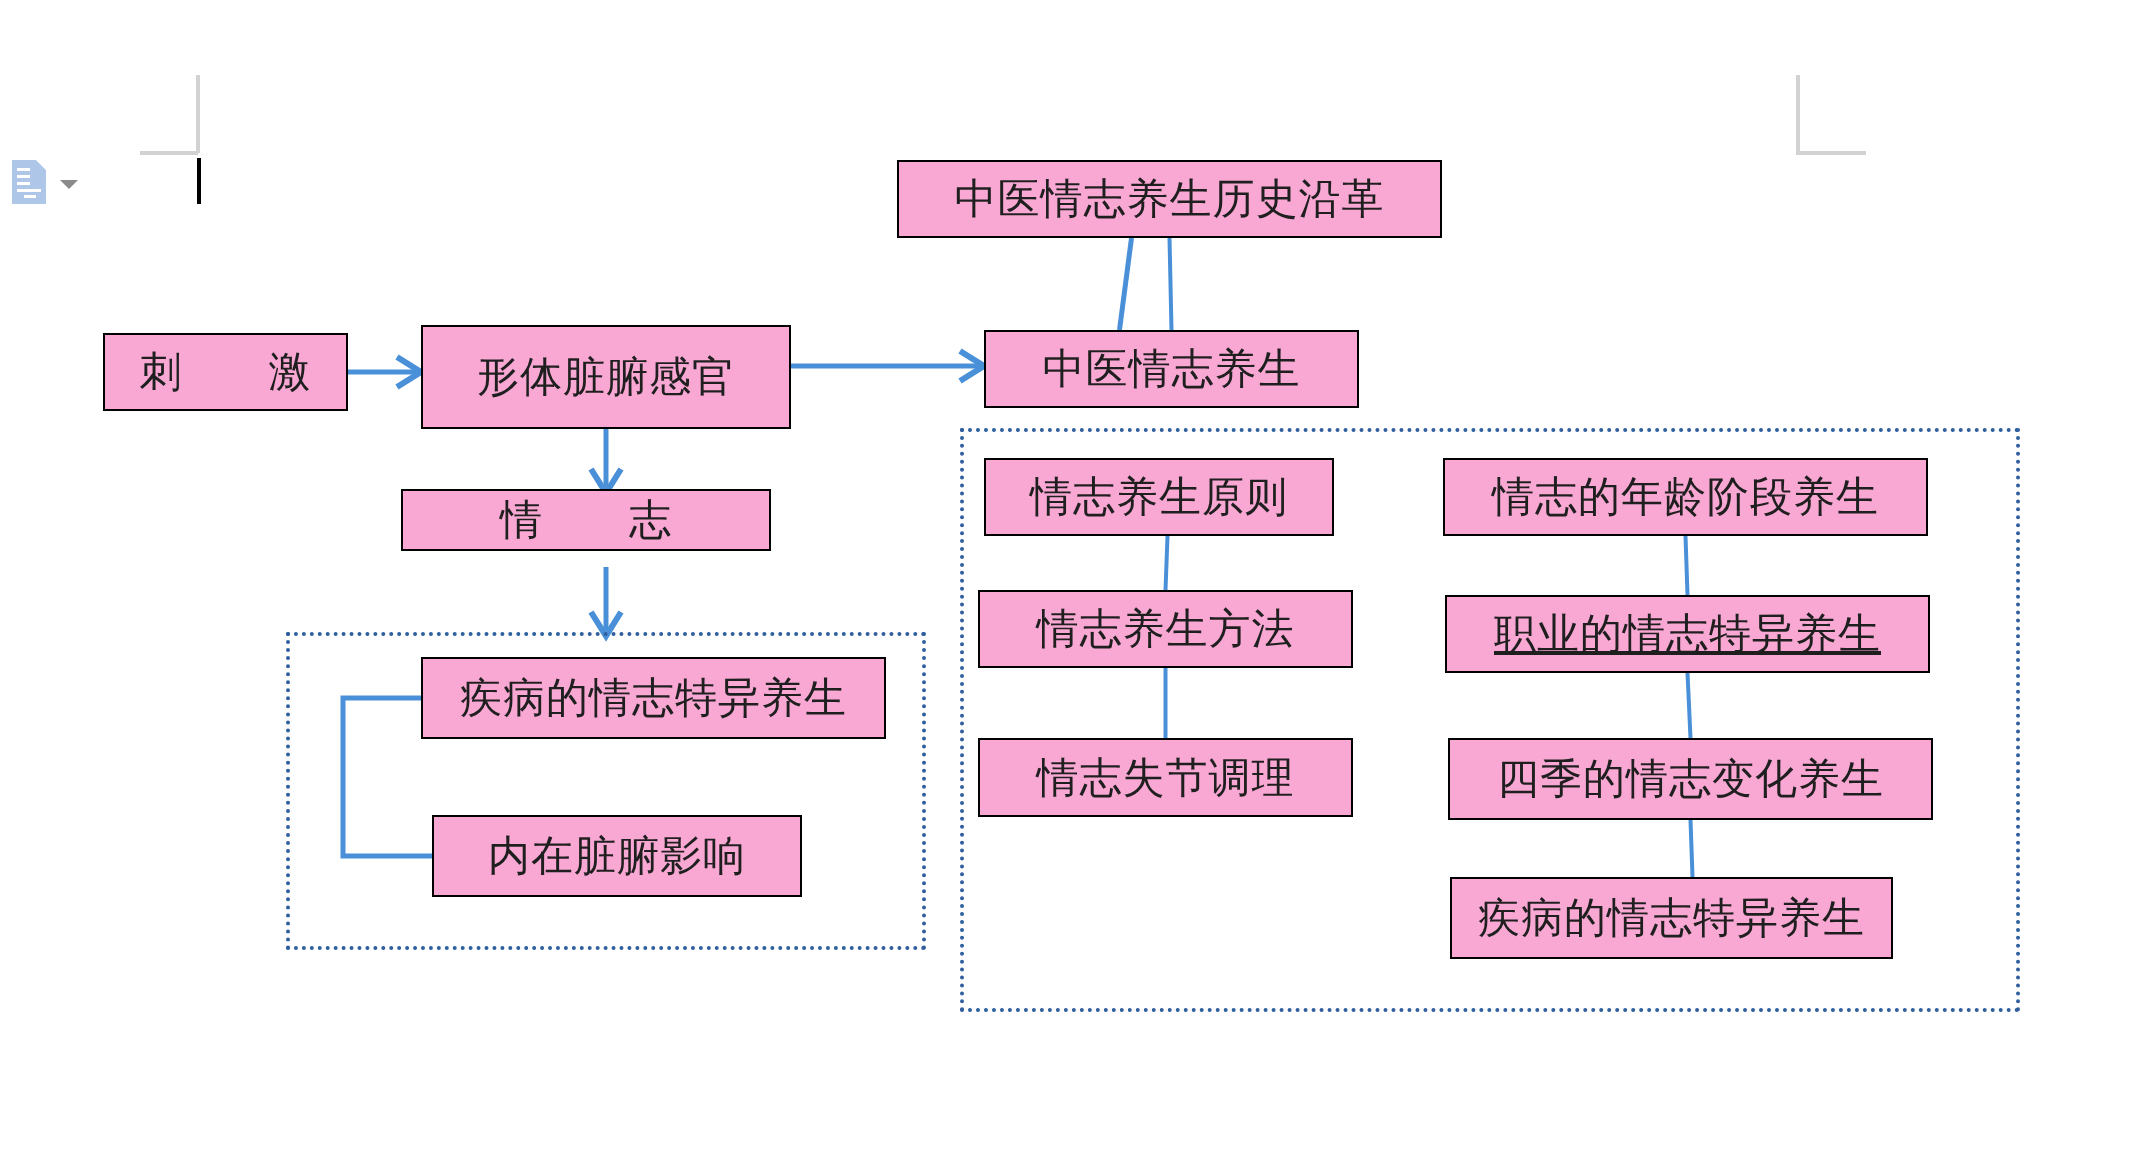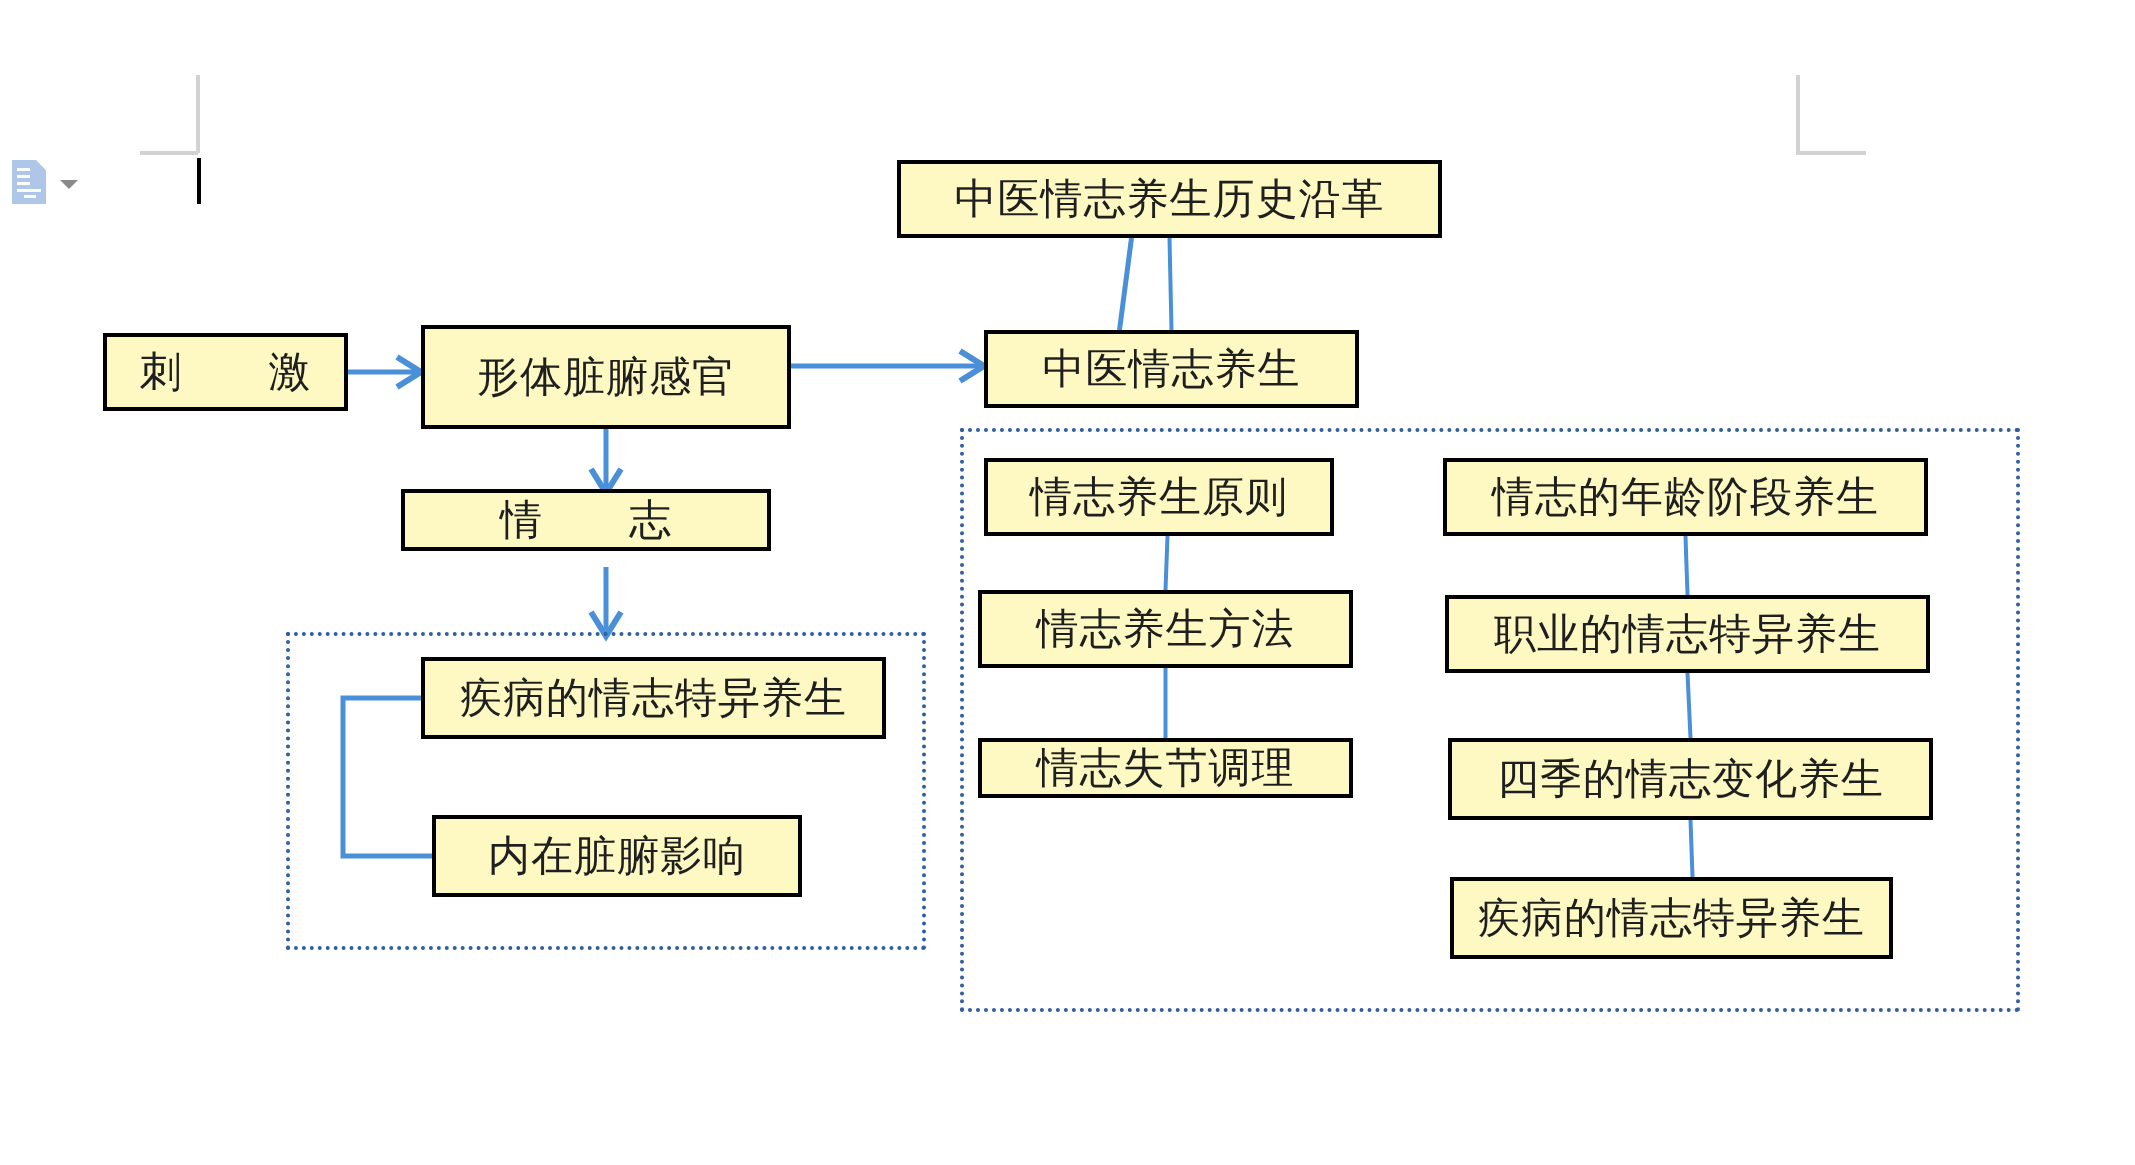--- a/index.html
+++ b/index.html
@@ -83,22 +83,22 @@
   #connectors {
     position: absolute;
     left: 0; top: 0;
     width: 2135px; height: 1165px;
     pointer-events: none;
   }
 
   .node {
     position: absolute;
     box-sizing: border-box;
-    border: 4px solid #4d7c0f;
-    background: #fef9c3;
+    border: 2px solid #4d7c0f;
+    background: #f9a8d4;
     display: flex;
     align-items: center;
     justify-content: center;
     color: #1f1f1f;
     font-size: 42px;
     line-height: 1;
     letter-spacing: 1px;
     white-space: pre;
   }
 
@@ -160,19 +160,19 @@
   <div id="nodes-layer">
       <div class="node" style="left: 897px; top: 160px; width: 545px; height: 78px; border-color: rgb(0, 0, 0); color: rgb(31, 31, 31);"><span>中医情志养生历史沿革</span></div>
       <div class="node" style="left: 103px; top: 333px; width: 245px; height: 78px; border-color: rgb(0, 0, 0); color: rgb(31, 31, 31); text-align: right;"><span>刺　　激</span></div>
       <div class="node" style="left: 421px; top: 325px; width: 370px; height: 104px; border-color: rgb(0, 0, 0); color: rgb(31, 31, 31);"><span>形体脏腑感官</span></div>
       <div class="node" style="left: 984px; top: 330px; width: 375px; height: 78px; border-color: rgb(0, 0, 0); color: rgb(31, 31, 31);"><span>中医情志养生</span></div>
       <div class="node" style="left: 401px; top: 489px; width: 370px; height: 62px; border-color: rgb(0, 0, 0); color: rgb(31, 31, 31);"><span>情　　志</span></div>
       <div class="node" style="left: 421px; top: 657px; width: 465px; height: 82px; border-color: rgb(0, 0, 0); color: rgb(31, 31, 31);"><span>疾病的情志特异养生</span></div>
       <div class="node" style="left: 432px; top: 815px; width: 370px; height: 82px; border-color: rgb(0, 0, 0); color: rgb(31, 31, 31);"><span>内在脏腑影响</span></div>
       <div class="node" style="left: 984px; top: 458px; width: 350px; height: 78px; border-color: rgb(0, 0, 0); color: rgb(31, 31, 31);"><span>情志养生原则</span></div>
       <div class="node" style="left: 978px; top: 590px; width: 375px; height: 78px; border-color: rgb(0, 0, 0); color: rgb(31, 31, 31);"><span>情志养生方法</span></div>
-      <div class="node" style="left: 978px; top: 738px; width: 375px; height: 60px; border-color: rgb(0, 0, 0); color: rgb(31, 31, 31);"><span>情志失节调理</span></div>
+      <div class="node" style="left: 978px; top: 738px; width: 375px; height: 79px; border-color: rgb(0, 0, 0); color: rgb(31, 31, 31);"><span>情志失节调理</span></div>
       <div class="node" style="left: 1443px; top: 458px; width: 485px; height: 78px; border-color: rgb(0, 0, 0); color: rgb(31, 31, 31);"><span>情志的年龄阶段养生</span></div>
-      <div class="node" style="left: 1445px; top: 595px; width: 485px; height: 78px; border-color: rgb(0, 0, 0); color: rgb(31, 31, 31);"><span>职业的情志特异养生</span></div>
+      <div class="node" style="left: 1445px; top: 595px; width: 485px; height: 78px; border-color: rgb(0, 0, 0); color: rgb(31, 31, 31); text-decoration: underline;"><span>职业的情志特异养生</span></div>
       <div class="node" style="left: 1448px; top: 738px; width: 485px; height: 82px; border-color: rgb(0, 0, 0); color: rgb(31, 31, 31);"><span>四季的情志变化养生</span></div>
       <div class="node" style="left: 1450px; top: 877px; width: 443px; height: 82px; border-color: rgb(0, 0, 0); color: rgb(31, 31, 31);"><span>疾病的情志特异养生</span></div>
     </div>
 </div>
 
 </body></html>

